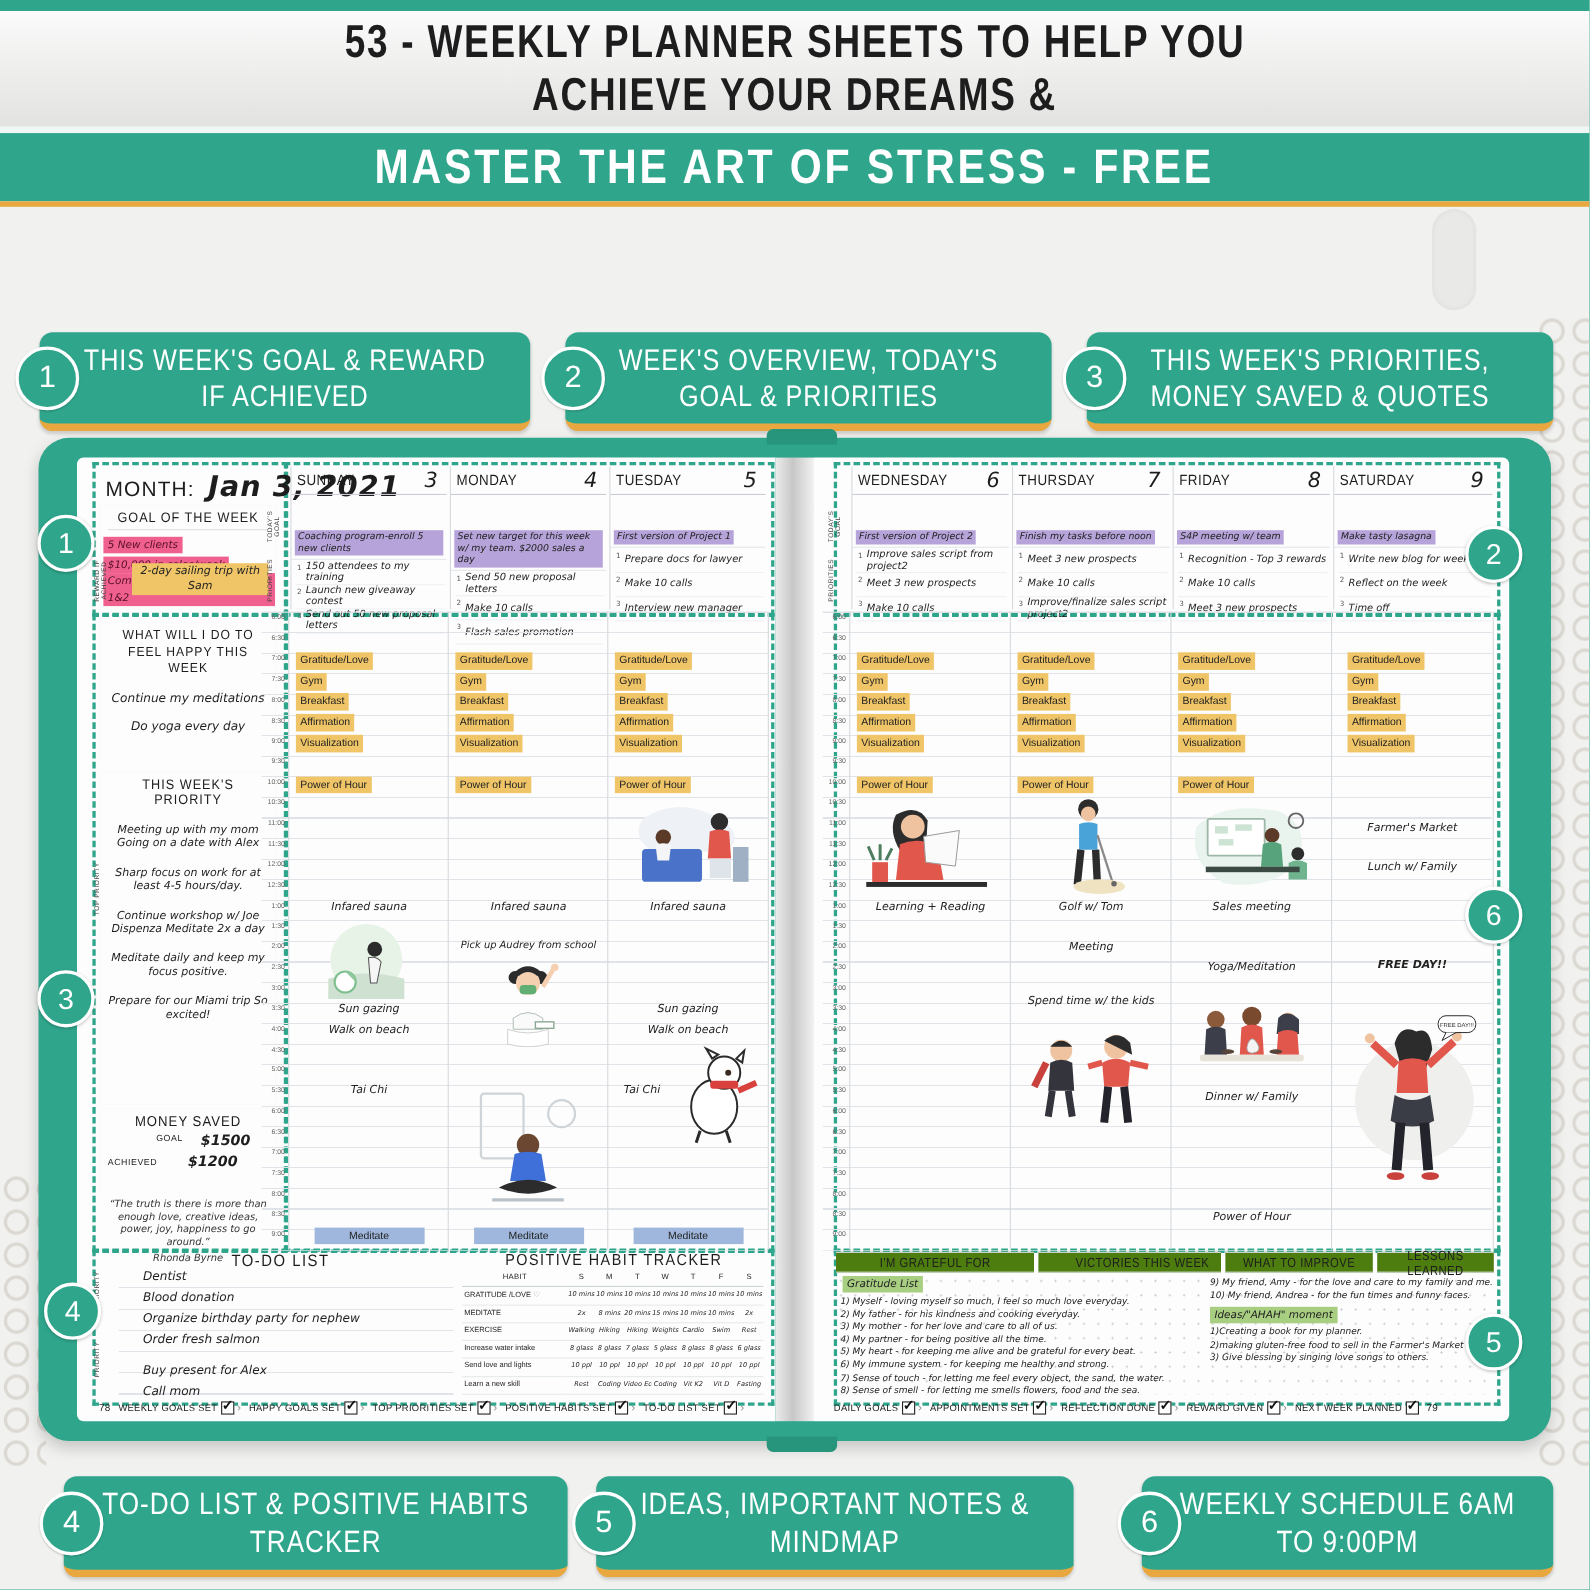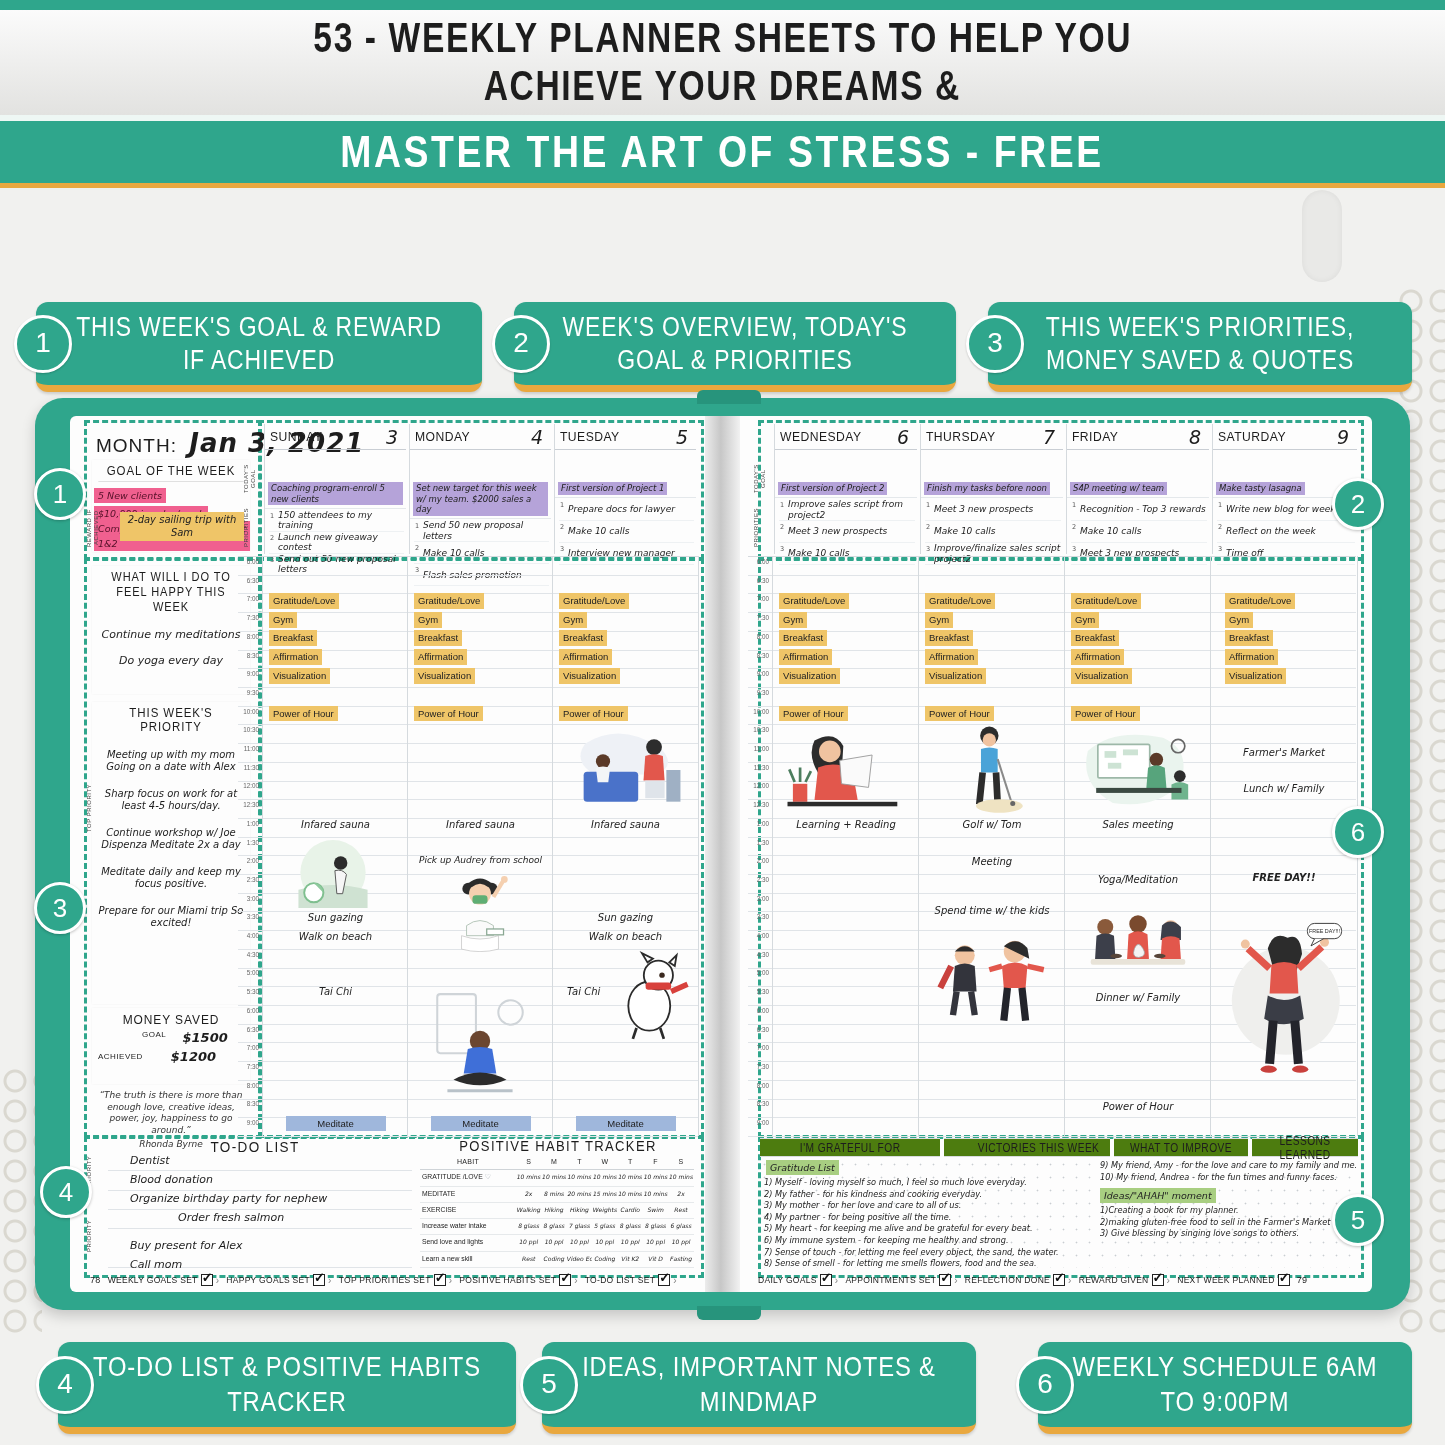--- a/index.html
+++ b/index.html
@@ -581,21 +581,21 @@
     </svg>
   </div>
 
   <div class="sec-title" style="left:96px;top:1138px;width:318px;">TO-DO LIST</div>
   <div class="vlab" style="left:86px;top:1146px;height:52px;">PRIORITY</div>
   <div class="vlab" style="left:86px;top:1210px;height:52px;">PRIORITY</div>
   <div class="abs" style="left:108px;top:1152px;width:304px;height:118px;background-image:repeating-linear-gradient(to bottom,transparent 0 18.3px,#e0e4e8 18.3px 19.3px);text-align:center;">
     <div class="todo-line" style="left:22px;top:2px;">Dentist</div>
     <div class="todo-line" style="left:22px;top:21px;">Blood donation</div>
     <div class="todo-line" style="left:22px;top:40px;">Organize birthday party for nephew</div>
-    <div class="todo-line" style="left:22px;top:59px;margin-left:48px;">Order fresh salmon</div>
+    <div class="todo-line" style="left:22px;top:59px;">Order fresh salmon</div>
     <div class="todo-line" style="left:22px;top:87px;">Buy present for Alex</div>
     <div class="todo-line" style="left:22px;top:106px;">Call mom</div>
   </div>
   <div class="sec-title" style="left:420px;top:1138px;width:276px;font-size:14.5px;">POSITIVE HABIT TRACKER</div>
   <div class="htable">
       <div class="hhead l">HABIT</div>
       <div class="hhead">S</div>
       <div class="hhead">M</div>
       <div class="hhead">T</div>
       <div class="hhead">W</div>

